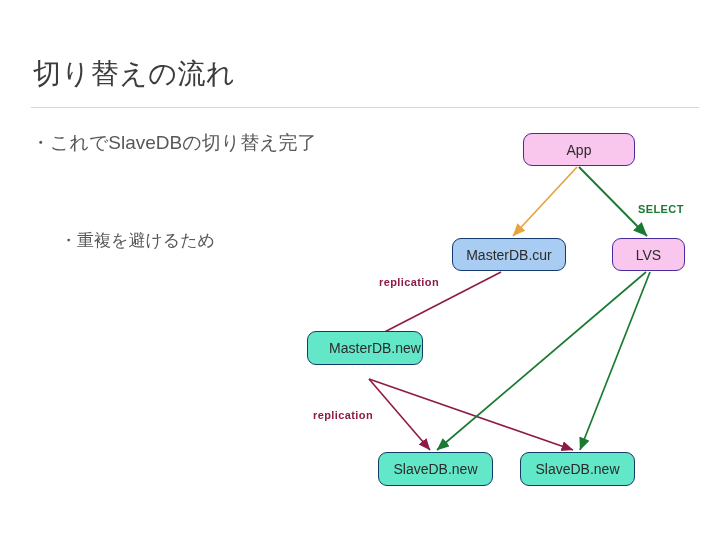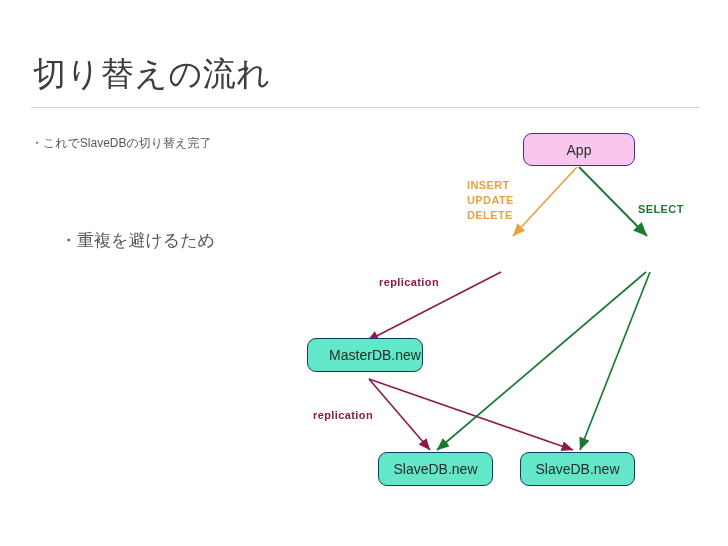--- a/index.html
+++ b/index.html
@@ -19,21 +19,21 @@
     position: absolute;
     inset: 0;
     background: #ffffff;
   }
 
   
   #slide-title {
     position: absolute;
     left: 33px;
     top: 55px;
-    font-size: 33px;
+    font-size: 28px;
     line-height: 38px;
     color: #3d3d3d;
     letter-spacing: 0.5px;
     white-space: nowrap;
   }
   #title-rule {
     position: absolute;
     left: 31px;
     top: 107px;
     width: 668px;
@@ -41,21 +41,21 @@
     background: #d7d7d7;
   }
 
   
   .bullet {
     position: absolute;
     color: #585858;
     white-space: pre;
   }
   .bullet-l1 {
-    font-size: 12px;
+    font-size: 19px;
     line-height: 28px;
   }
   .bullet-l2 {
     font-size: 17px;
     line-height: 25px;
   }
   #bullet-1 { left: 31px; top: 129px; }
   #bullet-2 { left: 31px; top: 169px; }
   #bullet-3 { left: 60px; top: 228px; }
 
@@ -138,37 +138,40 @@
 
       <line x1="646" y1="272" x2="437" y2="450" stroke="#1a7a32" stroke-width="1.7" marker-end="url(#ah-green)"></line>
 
       <line x1="650" y1="272" x2="580" y2="450" stroke="#1a7a32" stroke-width="1.7" marker-end="url(#ah-green)"></line>
     </svg>
 
     <div class="node node-pink" style="left:523px; top:133px; width:112px; height:33px;justify-content:center;">
       <span>App</span>
     </div>
 
+    <div class="node node-blue" style="left:452px; top:238px; width:114px; height:33px;">
+      <span>MasterDB.cur</span>
+    </div>
 
+    <div class="node node-pink" style="left:612px; top:238px; width:73px; height:33px;">
+      <span>LVS</span>
+    </div>
 
-    <div class="node node-teal" style="left:307px; top:338px; width:116px; height:34px;padding-left:20px;">
+    <div class="node node-teal" style="left:307px; top:331px; width:116px; height:34px;padding-left:20px;">
       <span>MasterDB.new</span>
     </div>
 
     <div class="node node-teal" style="left:378px; top:452px; width:115px; height:34px;">
       <span>SlaveDB.new</span>
     </div>
 
     <div class="node node-teal" style="left:520px; top:452px; width:115px; height:34px;">
       <span>SlaveDB.new</span>
     </div>
 
-    <div class="edge-label lbl-orange" style="left:467px; top:178px;">INSERT
-UPDATE
-DELETE</div>
 
     <div class="edge-label lbl-green" style="left:638px; top:194px;margin-top:8px;">SELECT</div>
 
     <div class="edge-label lbl-maroon" style="left:379px; top:275px;">replication</div>
 
     <div class="edge-label lbl-maroon" style="left:313px; top:408px;">replication</div>
 
   </div>
 </div>
 

